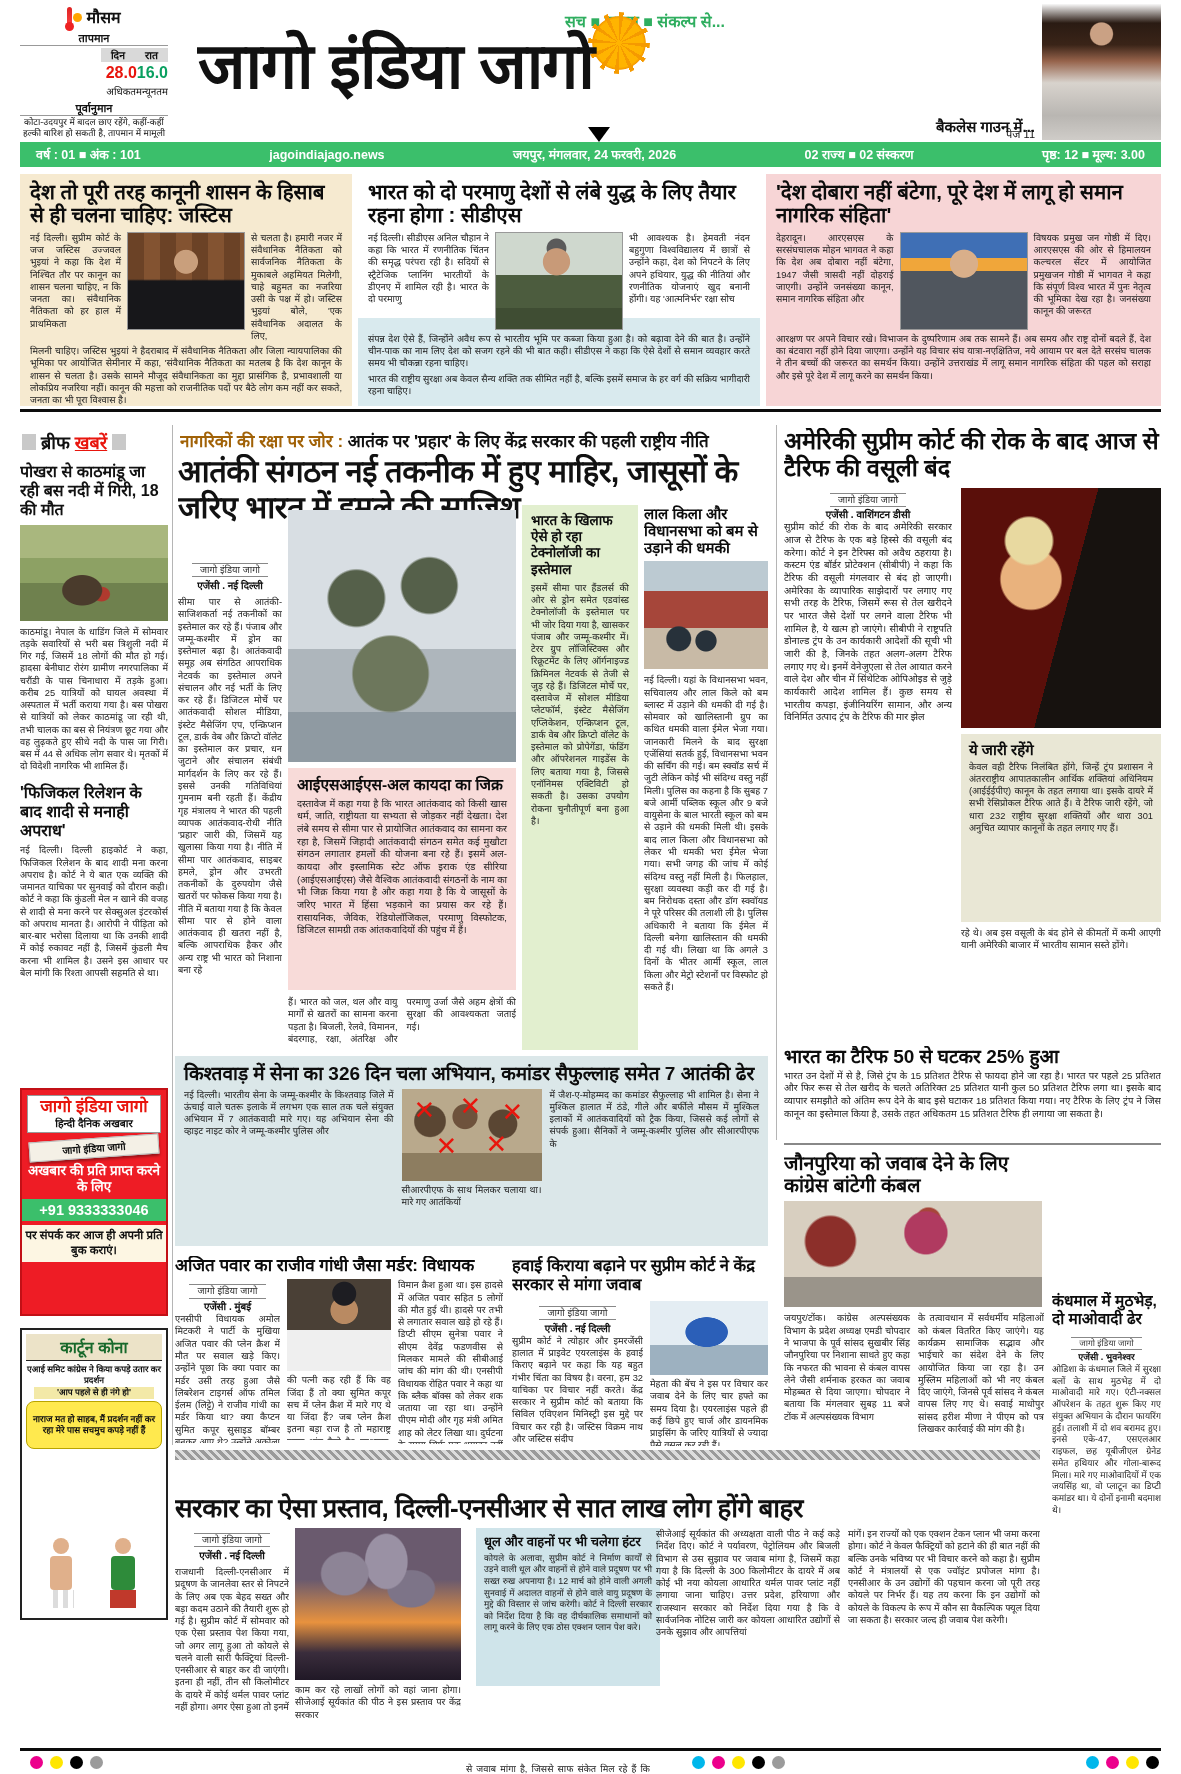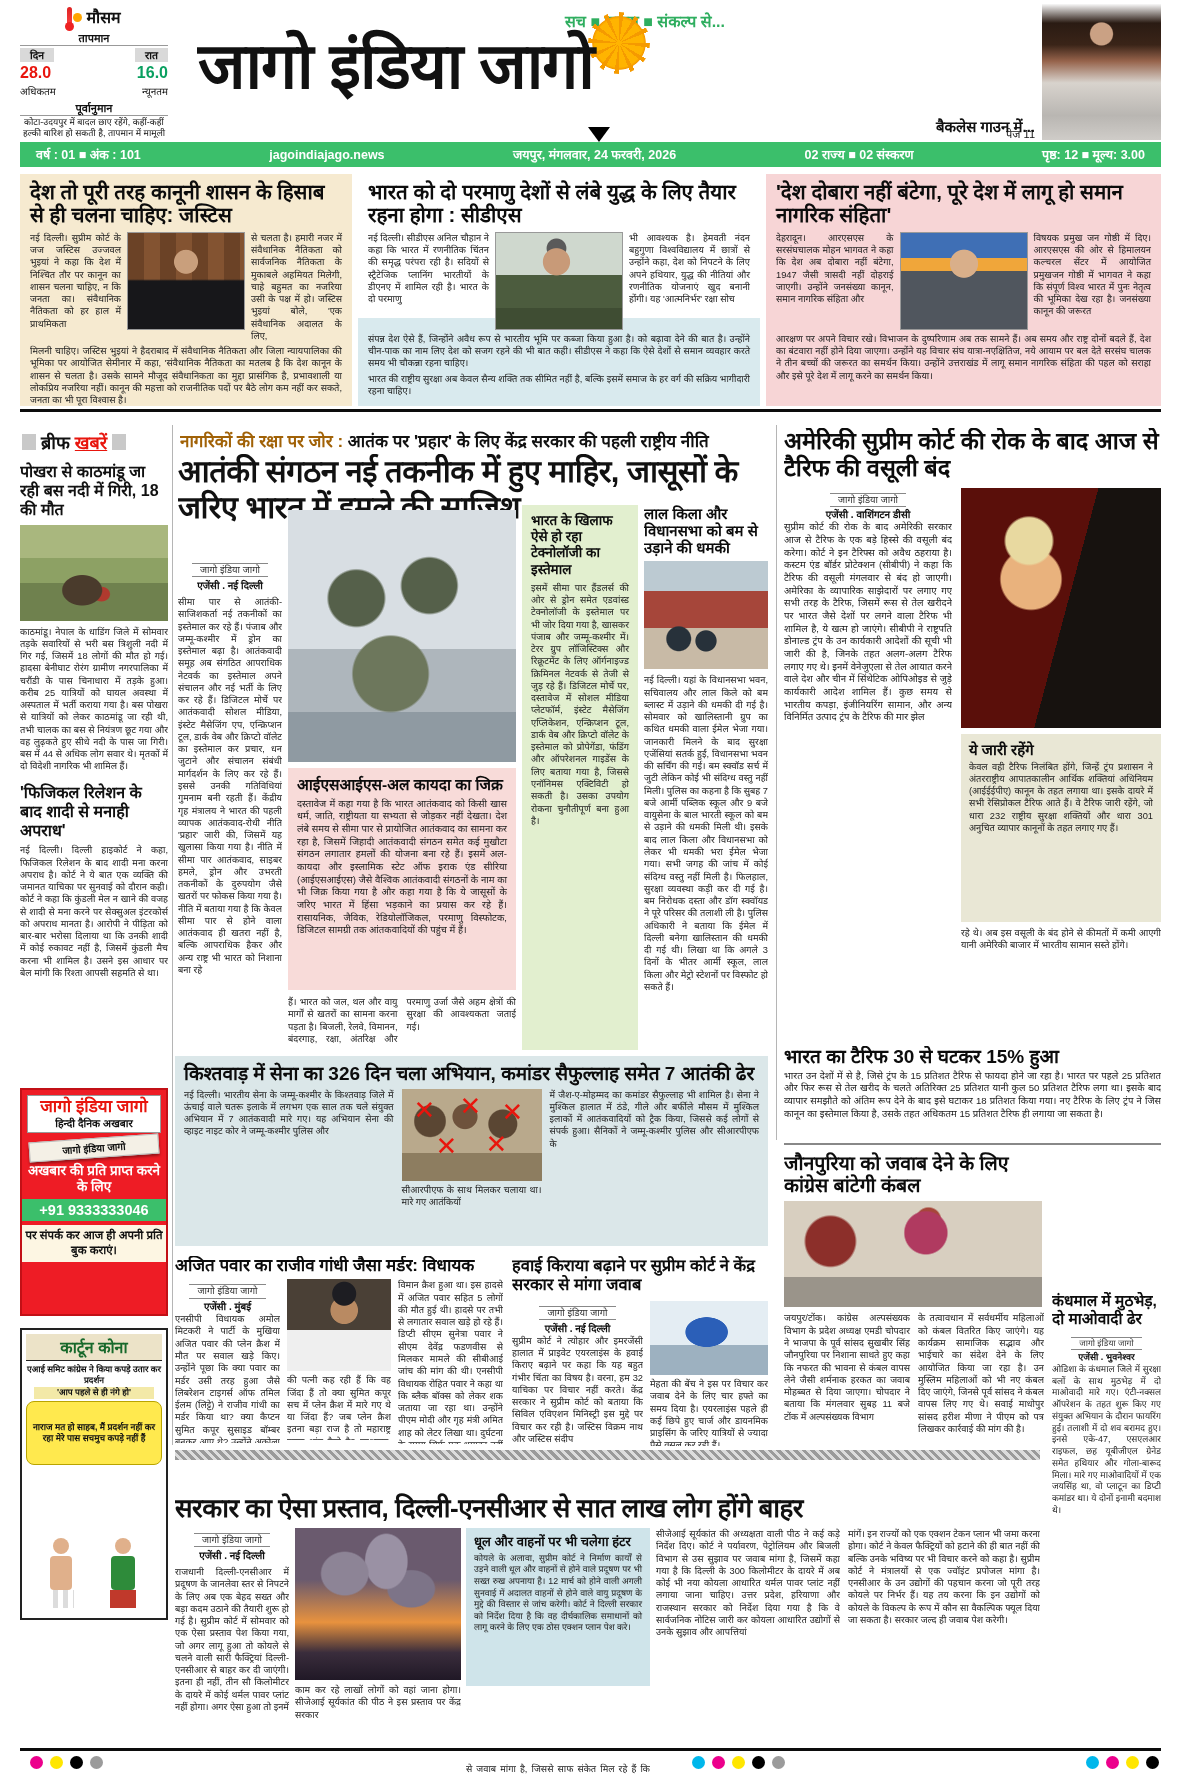--- a/index.html
+++ b/index.html
@@ -11,21 +11,21 @@
   .bt{font-size:9.3px;line-height:1.32;color:#1c1c1c;text-align:justify;margin:0;}
   .hl{font-weight:bold;color:#0c0c0c;line-height:1.14;margin:0;}
   .red{color:#a16207;}
   
   .weather{border:0;font-size:10px;text-align:center;}
   .w-title{font-weight:bold;font-size:16px;display:flex;align-items:center;justify-content:center;gap:4px;}
   .thermo{width:5px;height:20px;background:linear-gradient(#d22,#f44);border-radius:3px;display:inline-block;position:relative;}
   .thermo::after{content:"";position:absolute;left:-2px;bottom:-4px;width:9px;height:9px;border-radius:50%;background:#e22;}
   .sun-dot{width:9px;height:9px;border-radius:50%;background:#ffa500;display:inline-block;margin-left:-3px;}
   .w-sec{font-weight:bold;font-size:11px;border-bottom:1px solid #999;margin-top:2px;}
-  .w-row{display:flex;justify-content:space-between;margin-top:2px;}
+  .w-row{display:flex;justify-content:flex-end;margin-top:2px;}
   .w-chip{background:#d9d9d9;font-weight:bold;font-size:10.5px;padding:0 10px;}
   .w-max{color:#e8150d;font-weight:bold;font-size:16px;}
   .w-min{color:#0aa060;font-weight:bold;font-size:16px;}
   .w-fc{font-size:9px;line-height:1.25;margin-top:1px;}
   .mast-title{font-weight:bold;font-size:64px;letter-spacing:-1px;line-height:1;white-space:nowrap;z-index:2;}
   .sun{width:62px;height:62px;z-index:1;background:repeating-conic-gradient(#f59a00 0 9deg,rgba(0,0,0,0) 9deg 30deg),radial-gradient(circle at 50% 50%,#ffb400 55%,#f59a00 60%,rgba(0,0,0,0) 62%);border-radius:50%;}
   .tagline{color:#2fae5f;font-weight:bold;font-size:16px;white-space:nowrap;}
   .ph{background-color:#ccc;}
   .ph-model{background:radial-gradient(circle at 50% 22%,#caa184 9%,rgba(0,0,0,0) 10%),linear-gradient(180deg,#f8f8f8 0%,#2a1b13 14%,#3a2418 30%,#96634b 42%,#d8d3cd 58%,#b9b6b2 82%,#cfccc8 100%);}
   .model-cap{font-weight:bold;font-size:15px;text-align:right;}
@@ -59,40 +59,40 @@
   .promo-sub{font-weight:bold;font-size:10.5px;}
   .promo-roll{background:#f4f0e6;color:#111;font-weight:bold;font-size:10px;transform:rotate(-4deg);margin:5px 2px;padding:2px 0;border:1px solid #bbb;box-shadow:0 2px 3px rgba(0,0,0,.4);}
   .promo-line{color:#fff;font-weight:bold;font-size:13.5px;line-height:1.2;margin:4px 0;}
   .promo-phone{background:#3bbf6b;color:#fff;font-weight:bold;font-size:14.5px;padding:3px 0;margin:2px -5px;}
   .promo-tail{background:#fdf6e3;color:#111;font-weight:bold;font-size:11.5px;padding:3px 2px 4px;margin:4px -5px -5px;line-height:1.3;}
   
   .cartoon{border:2px solid #222;background:#fff;padding:4px;}
   .cartoon-head{background:#ece3c8;border-bottom:1.5px solid #222;text-align:center;font-weight:bold;font-size:16px;color:#17692b;padding:2px 0;}
   .cartoon-cap{font-size:8.6px;font-weight:bold;text-align:center;margin:3px 0 0;line-height:1.25;}
   .cartoon-cap2{font-size:8.6px;font-weight:bold;text-align:center;background:#f3e9a8;margin:2px 8px;line-height:1.3;}
-  .bubble{background:#ffe94e;border:1px solid #b9a400;border-radius:8px;font-weight:bold;font-size:8.8px;padding:20px 5px;text-align:center;line-height:1.25;}
+  .bubble{background:#ffe94e;border:1px solid #b9a400;border-radius:8px;font-weight:bold;font-size:8.8px;padding:12px 5px;text-align:center;line-height:1.25;}
   .fig{position:absolute;bottom:6px;width:34px;height:74px;}
   .fig .head{width:16px;height:16px;border-radius:50%;background:#e0b08b;margin:0 auto;}
   .fig1 .bodyp{width:22px;height:34px;background:#e0b08b;margin:2px auto 0;border-radius:4px;}
   .fig1 .legs{width:26px;height:18px;background:repeating-linear-gradient(90deg,#fff 0 5px,#dcdcdc 5px 10px);margin:0 auto;}
   .fig2 .bodyp{width:24px;height:34px;background:#2e8b3a;margin:2px auto 0;border-radius:4px;}
   .fig2 .legs{width:26px;height:18px;background:#c0392b;margin:0 auto;}
   
   .kicker{font-size:17px;font-weight:bold;white-space:nowrap;}
   .main-hl{font-size:31px;font-weight:bold;line-height:1.16;letter-spacing:-.5px;}
   .byline{text-align:center;line-height:1.3;}
   .byline .l1{display:inline-block;font-size:9.5px;color:#333;border-top:1px solid #888;border-bottom:1px solid #888;padding:0 8px;}
   .byline .l2{display:block;font-size:10px;font-weight:bold;}
   .ph-soldiers{background:radial-gradient(circle at 30% 35%,#55604a 12%,rgba(0,0,0,0) 13%),radial-gradient(circle at 62% 30%,#55604a 12%,rgba(0,0,0,0) 13%),radial-gradient(circle at 45% 65%,#6d775c 18%,rgba(0,0,0,0) 19%),linear-gradient(180deg,#d8dee3 0 55%,#aeb6bc 55% 80%,#8f9aa2 80%);}
   .sidebox{padding:8px 9px;}
   .pinkbox{background:#f8dbd9;}
   .pinkbox h3{font-size:15.5px;margin:0 0 4px;}
   .greenbox{background:#e2efcf;}
   .greenbox h3{font-size:13.5px;margin:0 0 4px;line-height:1.2;}
-  .bluebox{background:#cfe4ea;}
+  .bluebox{background:#cfe4ea;margin-left:10px;}
   .bluebox h3{font-size:13px;margin:0 0 3px;}
   .olivebox{background:#e9e7d5;}
   .olivebox h3{font-size:15px;margin:0 0 3px;}
   .ph-redfort{background:radial-gradient(circle at 28% 72%,#27313a 10%,rgba(0,0,0,0) 11%),radial-gradient(circle at 50% 74%,#27313a 10%,rgba(0,0,0,0) 11%),linear-gradient(180deg,#bccad2 0 28%,#a6463a 28% 62%,#c8baa6 62%);}
   .ph-trump{background:radial-gradient(circle at 34% 22%,#e8d9a0 10%,rgba(0,0,0,0) 11%),radial-gradient(circle at 35% 38%,#e9b27d 15%,rgba(0,0,0,0) 16%),linear-gradient(105deg,#5a0f0a 0 52%,#17120f 52%);}
   .kish{background:#dbe7e9;padding:7px 9px;}
   .kish h2{font-size:19px;margin:0 0 4px;}
   .ph-kish{background:radial-gradient(circle at 20% 35%,#5a4633 12%,rgba(0,0,0,0) 13%),radial-gradient(circle at 45% 30%,#6e523c 12%,rgba(0,0,0,0) 13%),radial-gradient(circle at 72% 38%,#5a4633 12%,rgba(0,0,0,0) 13%),linear-gradient(180deg,#b9a98c 0 70%,#8d7d60 70%);position:relative;color:#e8150d;font-weight:bold;}
   .ph-kish span{position:absolute;font-size:26px;line-height:1;}
   .ph-mla{background:radial-gradient(circle at 55% 16%,#1d1d22 12%,rgba(0,0,0,0) 13%),radial-gradient(circle at 55% 34%,#b98a62 16%,rgba(0,0,0,0) 17%),linear-gradient(180deg,#4a4036 0 55%,#efefef 55%);}
@@ -333,21 +333,21 @@
         <div class="sidebox olivebox of" style="margin-top:6px;height:188px;padding:7px 8px;">
           <h3 class="hl">ये जारी रहेंगे</h3>
           <p class="bt">केवल वही टैरिफ निलंबित होंगे, जिन्हें ट्रंप प्रशासन ने अंतरराष्ट्रीय आपातकालीन आर्थिक शक्तियां अधिनियम (आईईईपीए) कानून के तहत लगाया था। इसके दायरे में सभी रेसिप्रोकल टैरिफ आते हैं। वे टैरिफ जारी रहेंगे, जो धारा 232 राष्ट्रीय सुरक्षा शक्तियों और धारा 301 अनुचित व्यापार कानूनों के तहत लगाए गए हैं।</p>
         </div>
         <p class="bt of" style="margin-top:5px;height:60px;">रहे थे। अब इस वसूली के बंद होने से कीमतों में कमी आएगी यानी अमेरिकी बाजार में भारतीय सामान सस्ते होंगे।</p>
       </div>
     </div>
   </div>
 
   <div class="abs of" style="left:784px;top:1046px;width:377px;height:96px;">
-    <h3 class="hl" style="font-size:19px;">भारत का टैरिफ 30 से घटकर 15% हुआ</h3>
+    <h3 class="hl" style="font-size:19px;">भारत का टैरिफ 50 से घटकर 25% हुआ</h3>
     <p class="bt" style="font-size:9.6px;margin-top:2px;">भारत उन देशों में से है, जिसे ट्रंप के 15 प्रतिशत टैरिफ से फायदा होने जा रहा है। भारत पर पहले 25 प्रतिशत और फिर रूस से तेल खरीद के चलते अतिरिक्त 25 प्रतिशत यानी कुल 50 प्रतिशत टैरिफ लगा था। इसके बाद व्यापार समझौते को अंतिम रूप देने के बाद इसे घटाकर 18 प्रतिशत किया गया। नए टैरिफ के लिए ट्रंप ने जिस कानून का इस्तेमाल किया है, उसके तहत अधिकतम 15 प्रतिशत टैरिफ ही लगाया जा सकता है।</p>
   </div>
   <div class="abs" style="left:784px;top:1143px;width:377px;height:2px;background:#888;"></div>
 
   <div class="abs of" style="left:784px;top:1152px;width:260px;height:294px;">
     <h2 class="hl" style="font-size:19.5px;">जौनपुरिया को जवाब देने के लिए कांग्रेस बांटेगी कंबल</h2>
     <div class="ph ph-jaun" style="width:258px;height:106px;margin:5px 0;"></div>
     <div style="display:flex;gap:8px;">
       <p class="bt" style="flex:1;">जयपुर/टोंक। कांग्रेस अल्पसंख्यक विभाग के प्रदेश अध्यक्ष एमडी चोपदार ने भाजपा के पूर्व सांसद सुखबीर सिंह जौनपुरिया पर निशाना साधते हुए कहा कि नफरत की भावना से कंबल वापस लेने जैसी शर्मनाक हरकत का जवाब मोहब्बत से दिया जाएगा। चोपदार ने बताया कि मंगलवार सुबह 11 बजे टोंक में अल्पसंख्यक विभाग</p>
       <p class="bt" style="flex:1;">के तत्वावधान में सर्वधर्मीय महिलाओं को कंबल वितरित किए जाएंगे। यह कार्यक्रम सामाजिक सद्भाव और भाईचारे का संदेश देने के लिए आयोजित किया जा रहा है। उन मुस्लिम महिलाओं को भी नए कंबल दिए जाएंगे, जिनसे पूर्व सांसद ने कंबल वापस लिए गए थे। सवाई माधोपुर सांसद हरीश मीणा ने पीएम को पत्र लिखकर कार्रवाई की मांग की है।</p>

